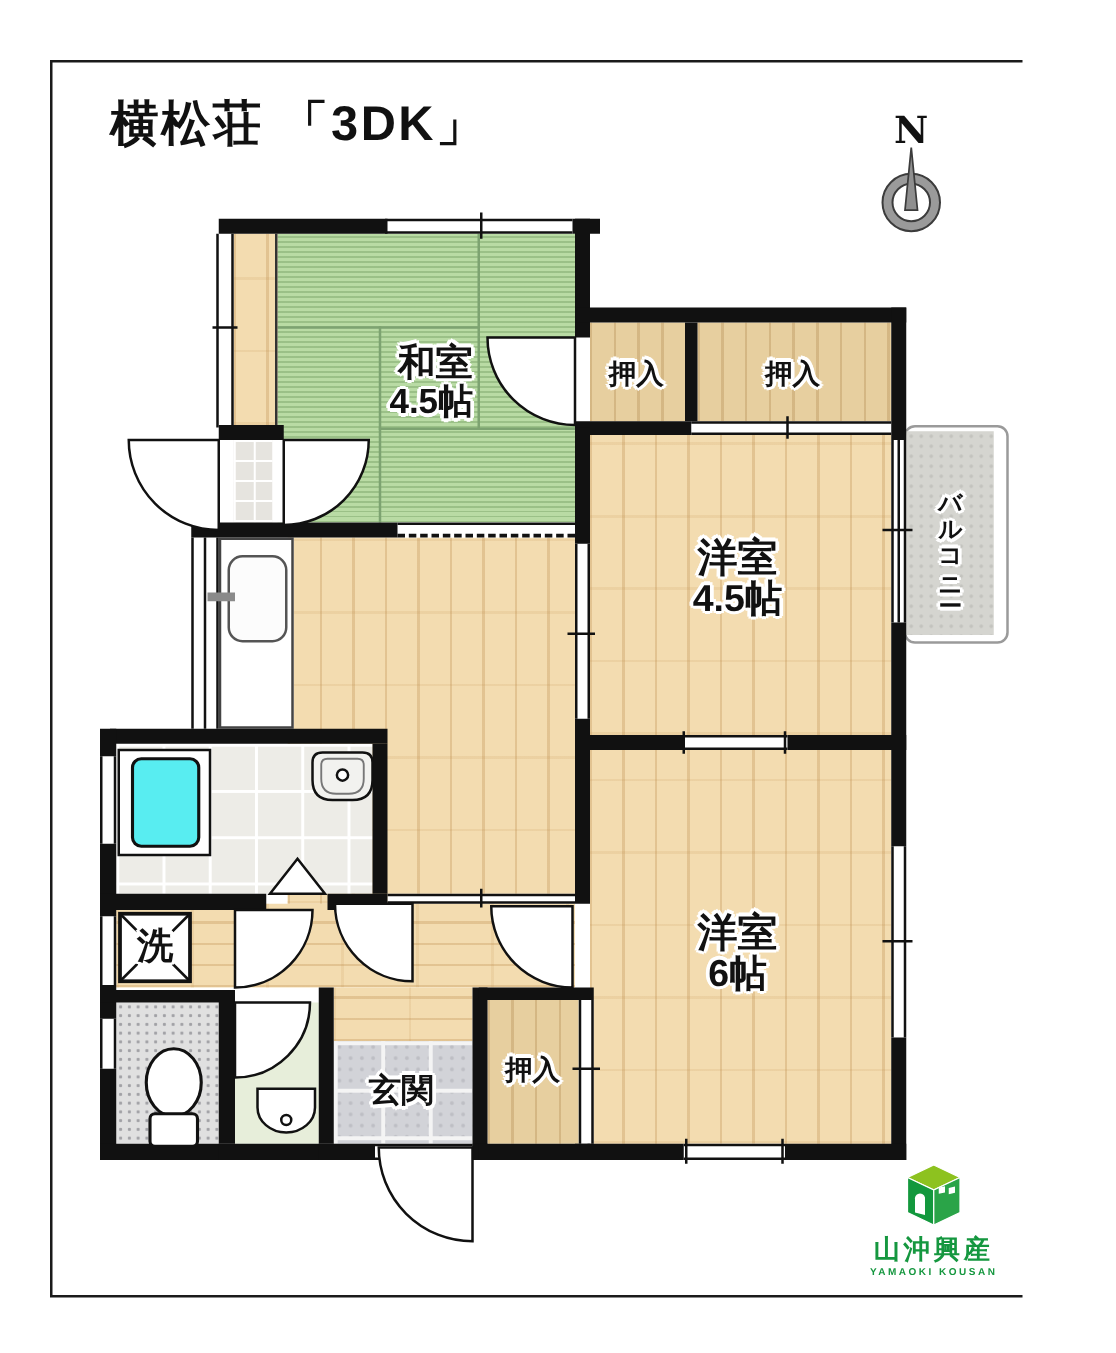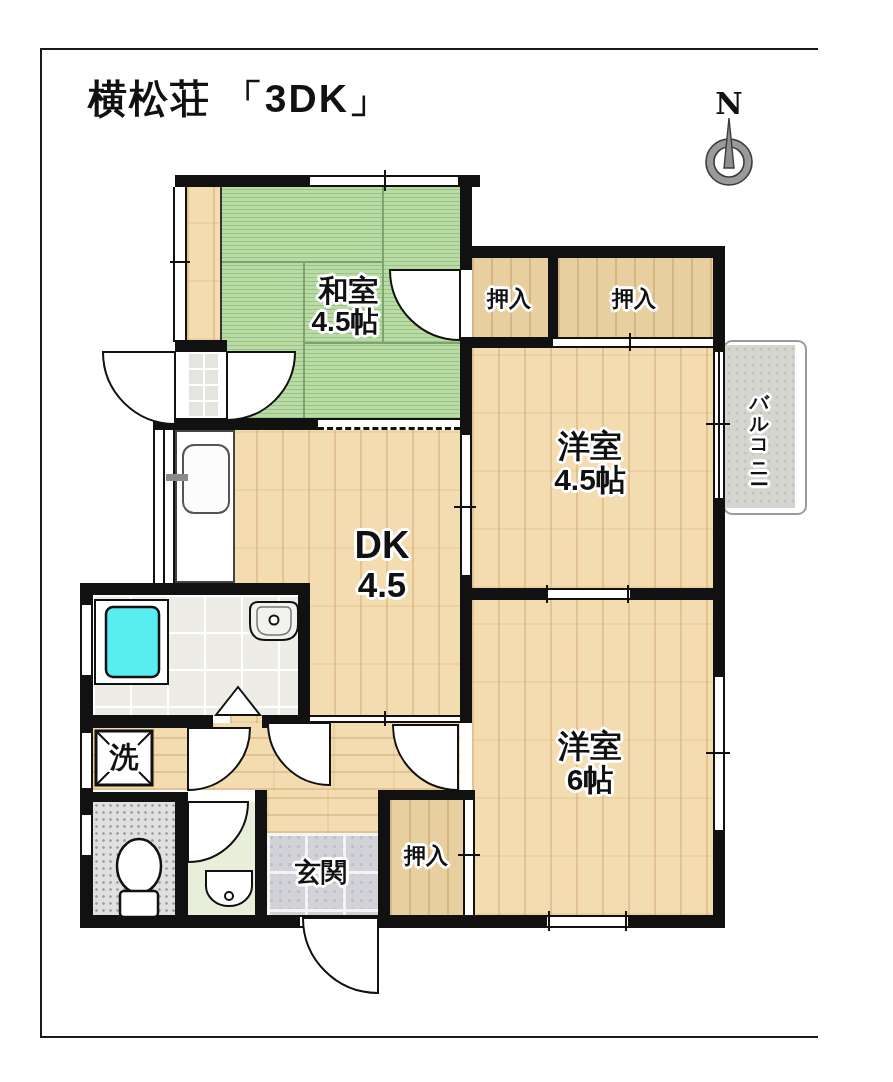--- a/index.html
+++ b/index.html
@@ -223,26 +223,34 @@
     <div>和室</div>
     <div style="font-size:28px;">4.5帖</div>
   </div>
   <div class="lbl" style="left:509px;top:299px;font-size:22px;">押入</div>
   <div class="lbl" style="left:634px;top:299px;font-size:22px;">押入</div>
   <div class="lbl" style="left:590px;top:462px;font-size:32px;">
     <div>洋室</div>
     <div style="font-size:30px;">4.5帖</div>
   </div>
   <div class="lbl lbl-v" style="left:759px;top:428px;font-size:19px;">バルコニー</div>
-  <div class="lbl" style="left:382px;top:564px;font-size:38px;">
-    <div>DK</div>
-    <div style="font-size:35px;">4.5</div>
-  </div>
   <div class="lbl" style="left:590px;top:762px;font-size:32px;">
     <div>洋室</div>
     <div style="font-size:30px;">6帖</div>
   </div>
   <div class="lbl" style="left:124px;top:758px;font-size:29px;">洗</div>
   <div class="lbl" style="left:321px;top:872px;font-size:26px;">玄関</div>
   <div class="lbl" style="left:426px;top:856px;font-size:22px;">押入</div>
 
+  <div class="logo" style="left:672px;top:930px;width:150px;">
+    <svg width="48" height="52" viewBox="0 0 48 52">
+      <polygon points="24,2 45,12 24,22 3,12" fill="#8dc21f" stroke="#fff" stroke-width="1"></polygon>
+      <polygon points="3,12 24,22 24,50 3,40" fill="#13983d" stroke="#fff" stroke-width="1"></polygon>
+      <polygon points="45,12 24,22 24,50 45,40" fill="#2aa448" stroke="#fff" stroke-width="1"></polygon>
+      <path d="M9,40 v-10 a4,4 0 0 1 8,-2 v14 Z" fill="#fff"></path>
+      <rect x="28" y="26" width="5" height="5" fill="#fff" transform="skewY(-12)"></rect>
+      <rect x="36" y="28" width="5" height="5" fill="#fff" transform="skewY(-12)"></rect>
+    </svg>
+    <div class="kanji">山沖興産</div>
+    <div class="romaji">YAMAOKI KOUSAN</div>
+  </div>
 
 </div>
 
 </body></html>

